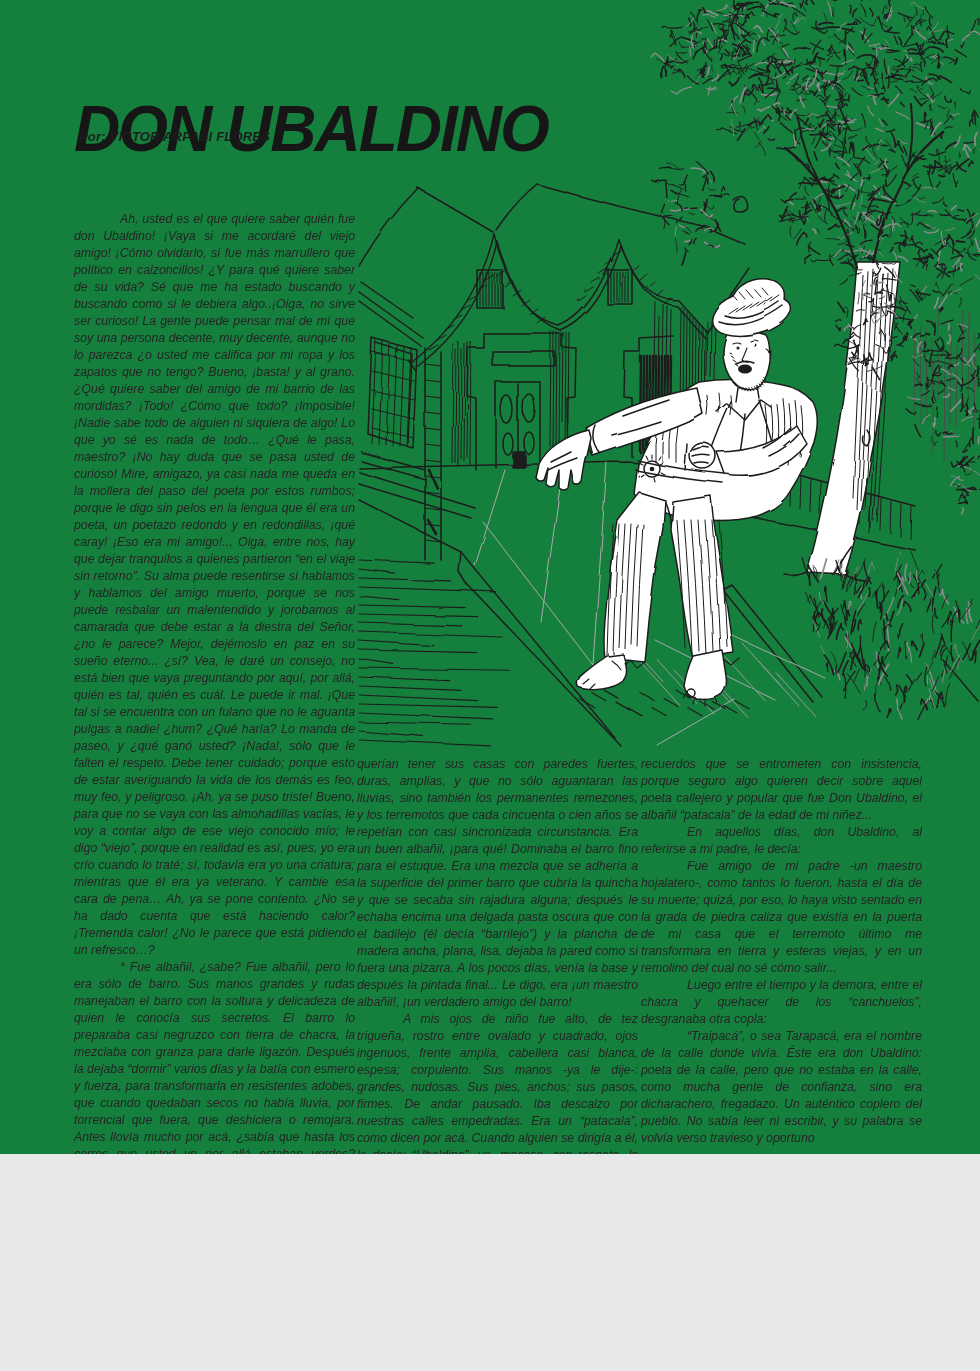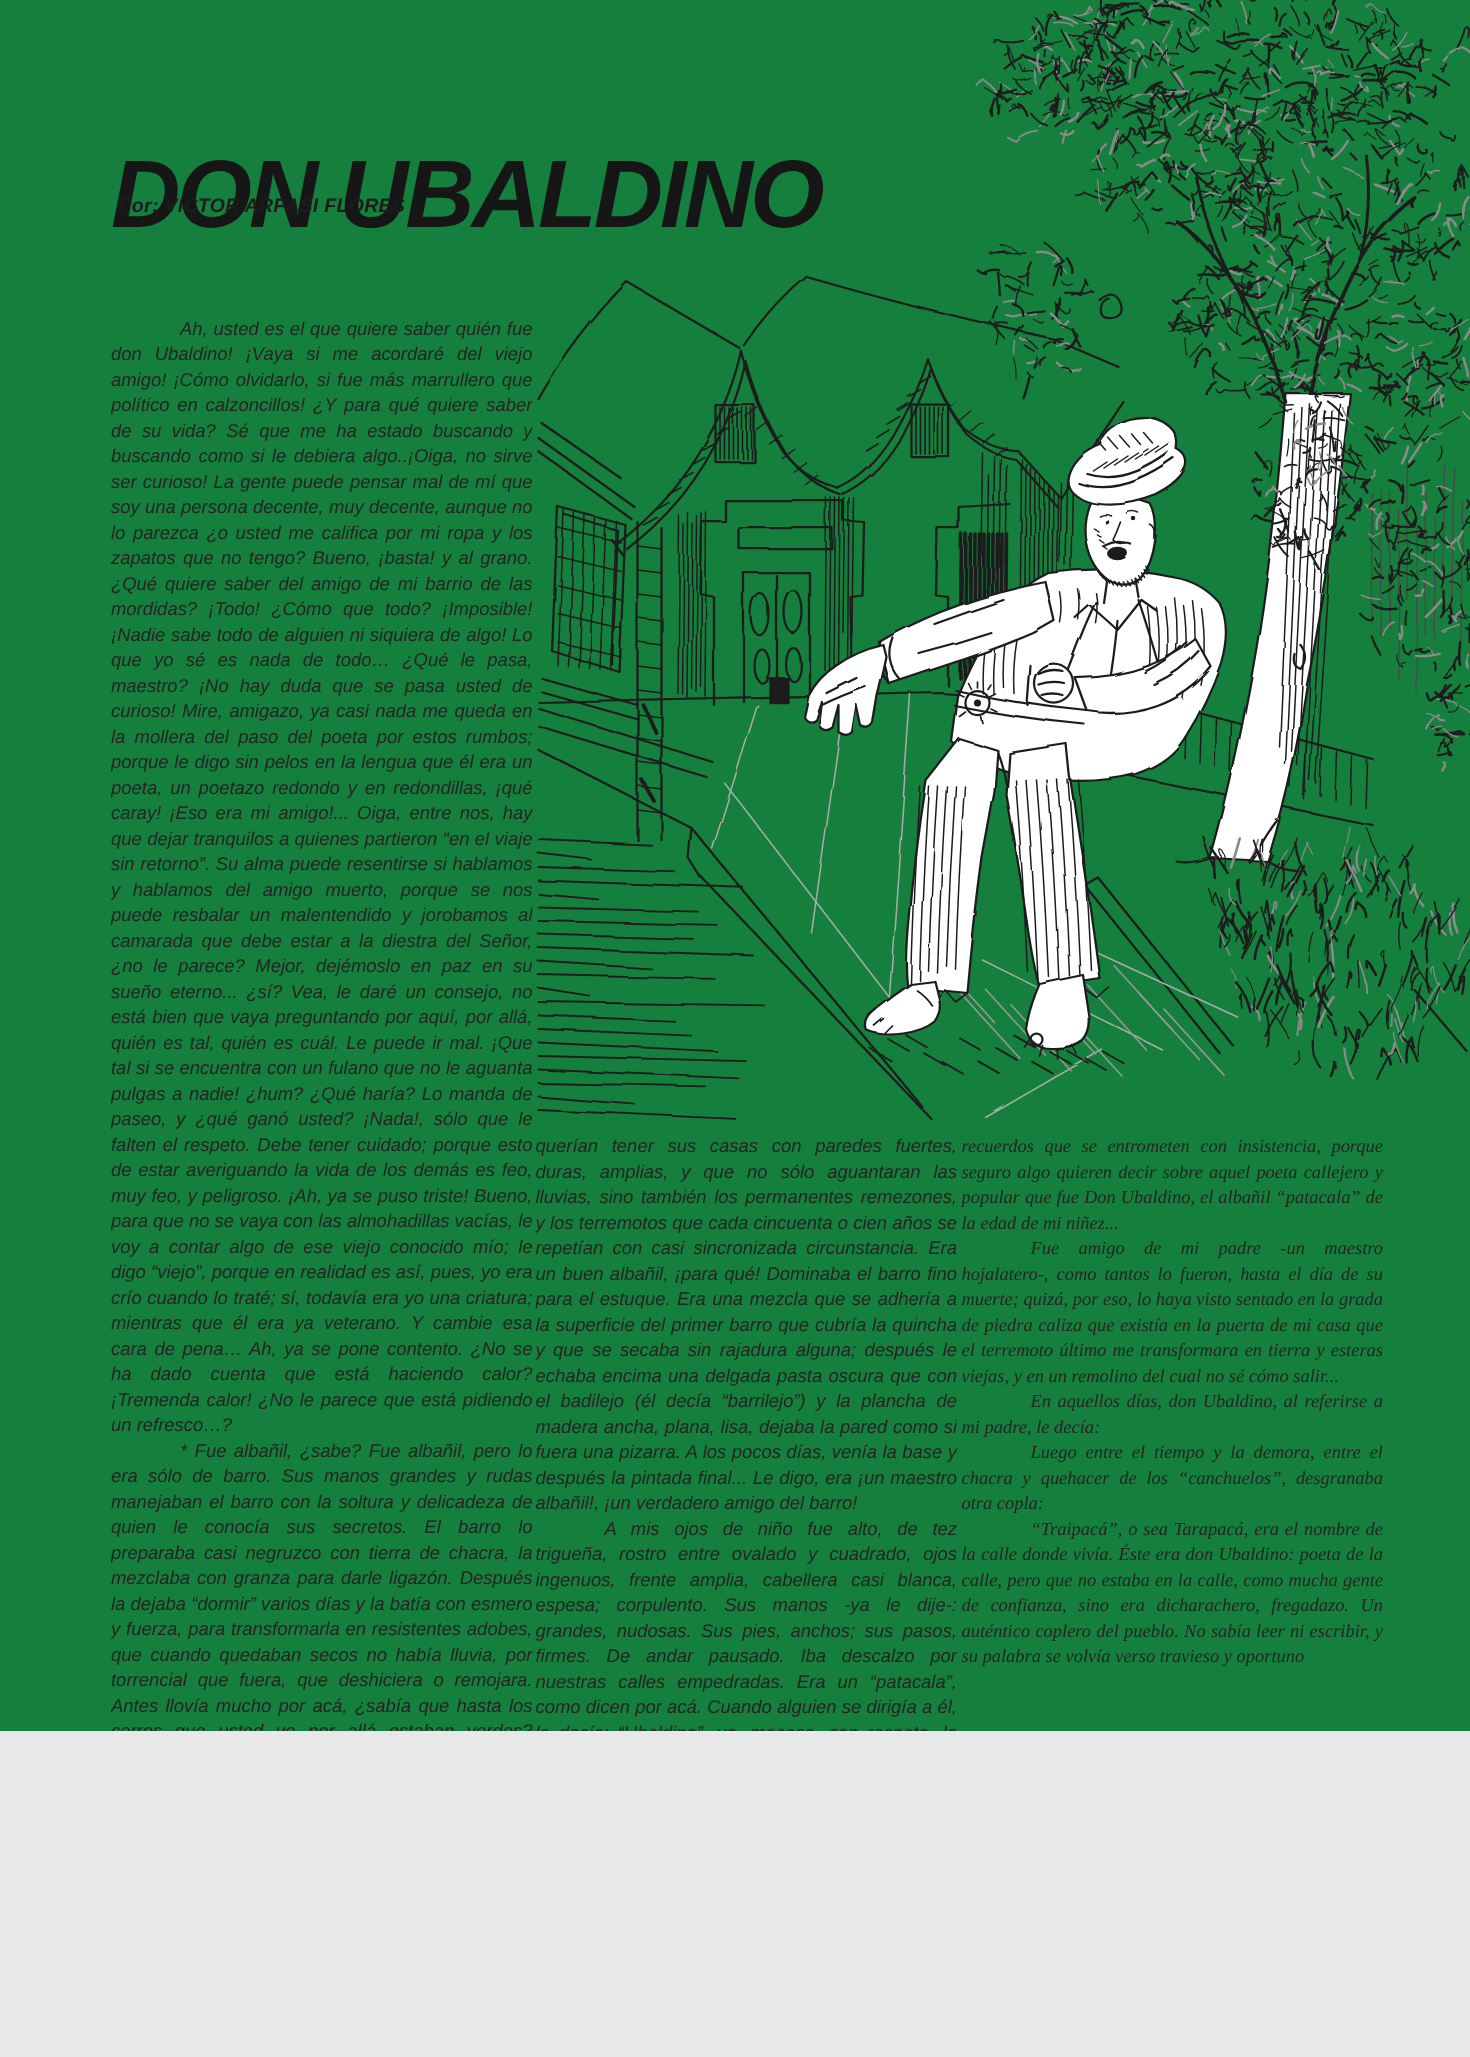--- a/index.html
+++ b/index.html
@@ -9,21 +9,21 @@
          letter-spacing:-2px;color:#161616;white-space:nowrap;}
   .byline{position:absolute;left:79px;top:129px;font:bold italic 13px "Liberation Sans",sans-serif;
           color:#1c1c1c;letter-spacing:.2px;}
   .illus{position:absolute;left:355px;top:0;width:625px;height:748px;}
   .col{position:absolute;width:281px;text-align:justify;color:#242424;
        font:italic 12.3px/17px "Liberation Sans",sans-serif;overflow:hidden;}
   .col p{margin:0;}
   .col p.ind{text-indent:46px;}
   #col1{left:74px;top:191px;height:1145px;margin-top:20px;}
   #col2{left:357px;top:756px;height:578px;}
-  #col3{left:641px;top:756px;height:524px;font-family:Liberation Serif, serif;}
+  #col3{left:641px;top:756px;height:524px;}
   .pagenum-wrap{position:absolute;left:893px;top:1264px;width:84px;height:52px;
                 border-bottom:2px solid #2b2b2b;}
   .pagenum{position:absolute;left:4px;bottom:2px;font:italic 44px/1 "DejaVu Serif",serif;
            color:#1a1a1a;transform:skewX(-10deg);}
   .corner-sketch{position:absolute;right:0;bottom:2px;}
 </style>
 </head>
 <body>
 
 <div class="page">
@@ -1814,22 +1814,22 @@
     <p class="ind">* Fue albañil, ¿sabe? Fue albañil, pero lo era sólo de barro. Sus manos grandes y rudas manejaban el barro con la soltura y delicadeza de quien le conocía sus secretos. El barro lo preparaba casi negruzco con tierra de chacra, la mezclaba con granza para darle ligazón. Después la dejaba “dormir” varios días y la batía con esmero y fuerza, para transformarla en resistentes adobes, que cuando quedaban secos no había lluvia, por torrencial que fuera, que deshiciera o remojara. Antes llovía mucho por acá, ¿sabía que hasta los cerros que usted ve por allá estaban verdes? ¡Verdes de tanta hierba que crecía! Bueno, él sabía cómo darle dureza al barro. Era matrero para esas cosas, seguramente, por su vieja experiencia de lidiar año tras año con la tierra, el agua y la granza; acuciado tal vez por la exigencia de beber unos tragos de aguardiente, o quizá por los pobladores, que</p>
   </div>
 
   <div class="col" id="col2">
     <p>querían tener sus casas con paredes fuertes, duras, amplias, y que no sólo aguantaran las lluvias, sino también los permanentes remezones, y los terremotos que cada cincuenta o cien años se repetían con casi sincronizada circunstancia. Era un buen albañil, ¡para qué! Dominaba el barro fino para el estuque. Era una mezcla que se adhería a la superficie del primer barro que cubría la quincha y que se secaba sin rajadura alguna; después le echaba encima una delgada pasta oscura que con el badilejo (él decía “barrilejo”) y la plancha de madera ancha, plana, lisa, dejaba la pared como si fuera una pizarra. A los pocos días, venía la base y después la pintada final... Le digo, era ¡un maestro albañil!, ¡un verdadero amigo del barro!</p>
     <p class="ind">A mis ojos de niño fue alto, de tez trigueña, rostro entre ovalado y cuadrado, ojos ingenuos, frente amplia, cabellera casi blanca, espesa; corpulento. Sus manos -ya le dije-: grandes, nudosas. Sus pies, anchos; sus pasos, firmes. De andar pausado. Iba descalzo por nuestras calles empedradas. Era un “patacala”, como dicen por acá. Cuando alguien se dirigía a él, le decía: “Ubaldino”, yo, mocoso, con respeto, lo trataba de don Ubaldino, y así lo sigo tratando, ahora que el recuerdo me lo trae de aquel tiempo que creía perdido; por supuesto con muchas lagunas, donde nada encontramos más que el olvido a veces nadando indiferente entre sus olas, pero que al menos me defiendo con algunos</p>
   </div>
 
   <div class="col" id="col3">
     <p>recuerdos que se entrometen con insistencia, porque seguro algo quieren decir sobre aquel poeta callejero y popular que fue Don Ubaldino, el albañil “patacala” de la edad de mi niñez...</p>
+    <p class="ind">En aquellos días, don Ubaldino, al referirse a mi padre, le decía:</p>
     <p class="ind">Fue amigo de mi padre -un maestro hojalatero-, como tantos lo fueron, hasta el día de su muerte; quizá, por eso, lo haya visto sentado en la grada de piedra caliza que existía en la puerta de mi casa que el terremoto último me transformara en tierra y esteras viejas, y en un remolino del cual no sé cómo salir...</p>
-    <p class="ind">En aquellos días, don Ubaldino, al referirse a mi padre, le decía:</p>
     <p class="ind">Luego entre el tiempo y la demora, entre el chacra y quehacer de los “canchuelos”, desgranaba otra copla:</p>
     <p class="ind">“Traipacá”, o sea Tarapacá, era el nombre de la calle donde vivía. Éste era don Ubaldino: poeta de la calle, pero que no estaba en la calle, como mucha gente de confianza, sino era dicharachero, fregadazo. Un auténtico coplero del pueblo. No sabía leer ni escribir, y su palabra se volvía verso travieso y oportuno</p>
   </div>
 
   <div class="pagenum-wrap">
     <span class="pagenum">8</span>
     <svg class="corner-sketch" width="44" height="46" viewBox="0 0 44 46">
       <g fill="none" stroke="#8f8f8f" stroke-width="1.2" stroke-linecap="round">
         <path d="M5 32 q4 -16 14 -14 q4 1 6 -5 q2 -6 8 -4 q6 2 4 8 q-2 5 3 6 q4 1 3 7"></path>
         <path d="M13 32 l-2 9 M21 31 l0 10 M29 30 l1 10 M36 30 l2 9"></path>

